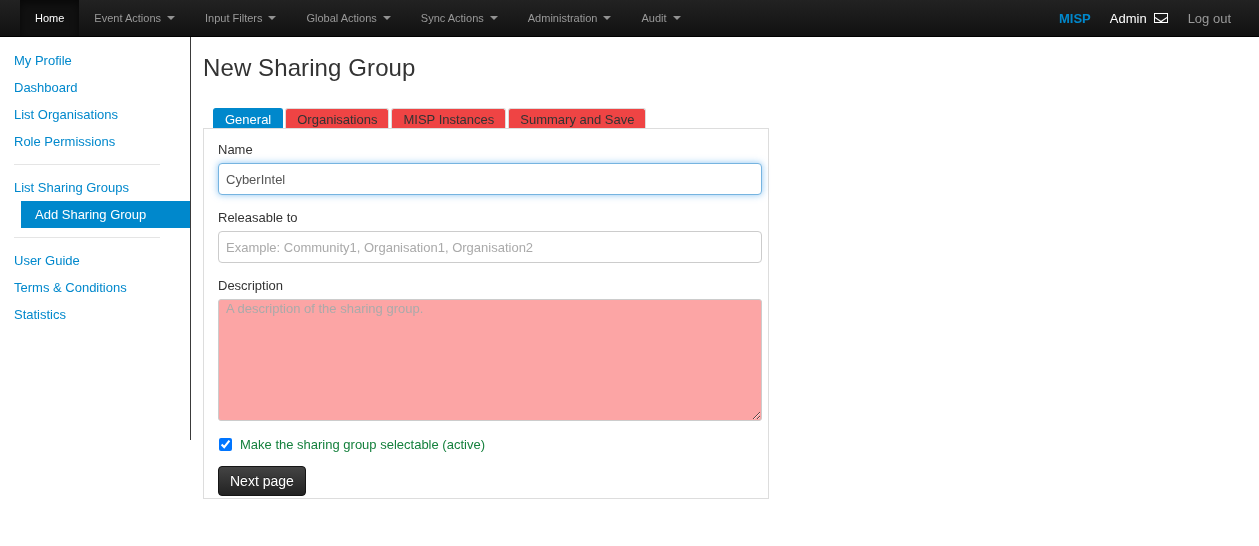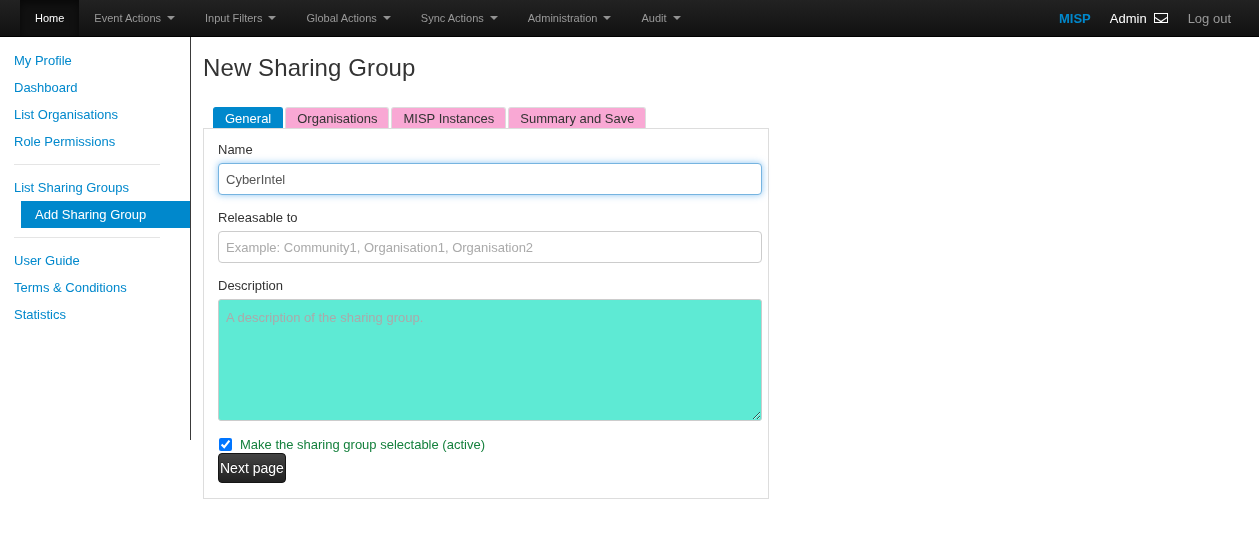--- a/index.html
+++ b/index.html
@@ -136,31 +136,31 @@
     height: 1px;
     background: #eeeeee;
     border-bottom: 1px solid #ffffff;
     margin: 9px 0 0 0;
     width: 1056px;
   }
 
   
   .tabs {
     display: flex;
-    align-items: flex-start;
+    align-items: center;
     margin: 14px 0 0 10px;
     height: 23px;
   }
   .tab {
     font-size: 13px;
     line-height: 21px;
     padding: 0 11px;
     margin-right: 2px;
     color: #333333;
-    background: #f9a8d4;
+    background: #ef4444;
     border: 1px solid #dddddd;
     border-bottom: none;
     border-radius: 3px 3px 0 0;
     cursor: pointer;
     white-space: nowrap;
   }
   .tab.active {
     background: #0088cc;
     border-color: #0088cc;
     color: #ffffff;
@@ -197,25 +197,25 @@
   .text-input::placeholder { color: #aaaaaa; }
   .text-input.focused {
     border-color: #76b4e0;
     box-shadow: 0 0 7px rgba(82,168,236,0.65);
   }
   .gap { height: 14px; }
   .textarea {
     display: block;
     width: 544px;
     height: 122px;
-    padding: 9px 7px;
+    padding: 0 7px;
     font-family: "Liberation Sans", sans-serif;
     font-size: 13px;
     color: #555555;
-    background: #5eead4;
+    background: #fca5a5;
     border: 1px solid #cccccc;
     border-radius: 3px;
     outline: none;
     resize: vertical;
     line-height: 18px;
   }
   .textarea::placeholder { color: #aaaaaa; }
   .check-row {
     display: flex;
     align-items: center;
@@ -226,22 +226,23 @@
     margin: 0 8px 0 1px;
     cursor: pointer;
   }
   .check-label {
     font-size: 13px;
     color: #15803d;
     line-height: 17px;
     cursor: pointer;
   }
   .btn-next {
+    margin-top: 13px;
     display: inline-block;
-    padding: 0 1px;
+    padding: 0 11px;
     height: 30px;
     line-height: 28px;
     font-family: "Liberation Sans", sans-serif;
     font-size: 14px;
     color: #ffffff;
     background-image: linear-gradient(to bottom, #444444, #222222);
     background-color: #2b2b2b;
     border: 1px solid #151515;
     border-radius: 4px;
     cursor: pointer;

